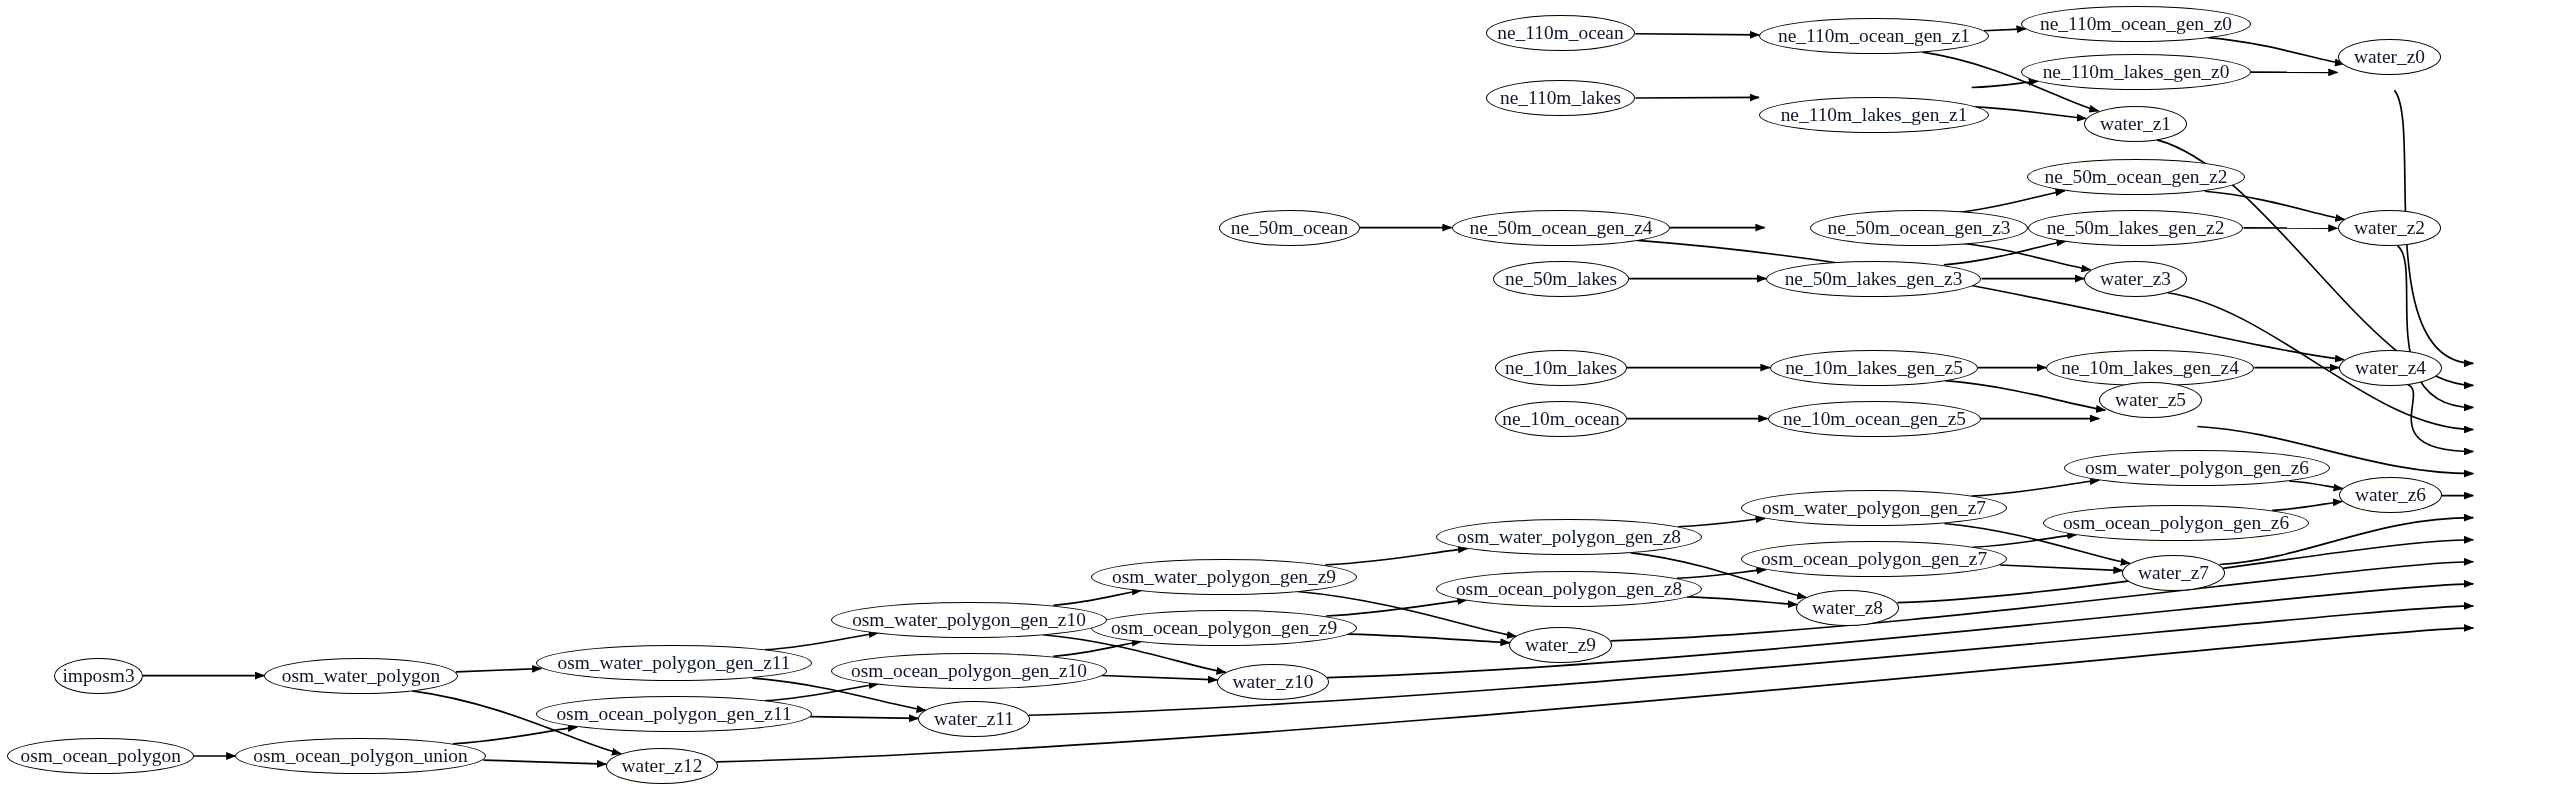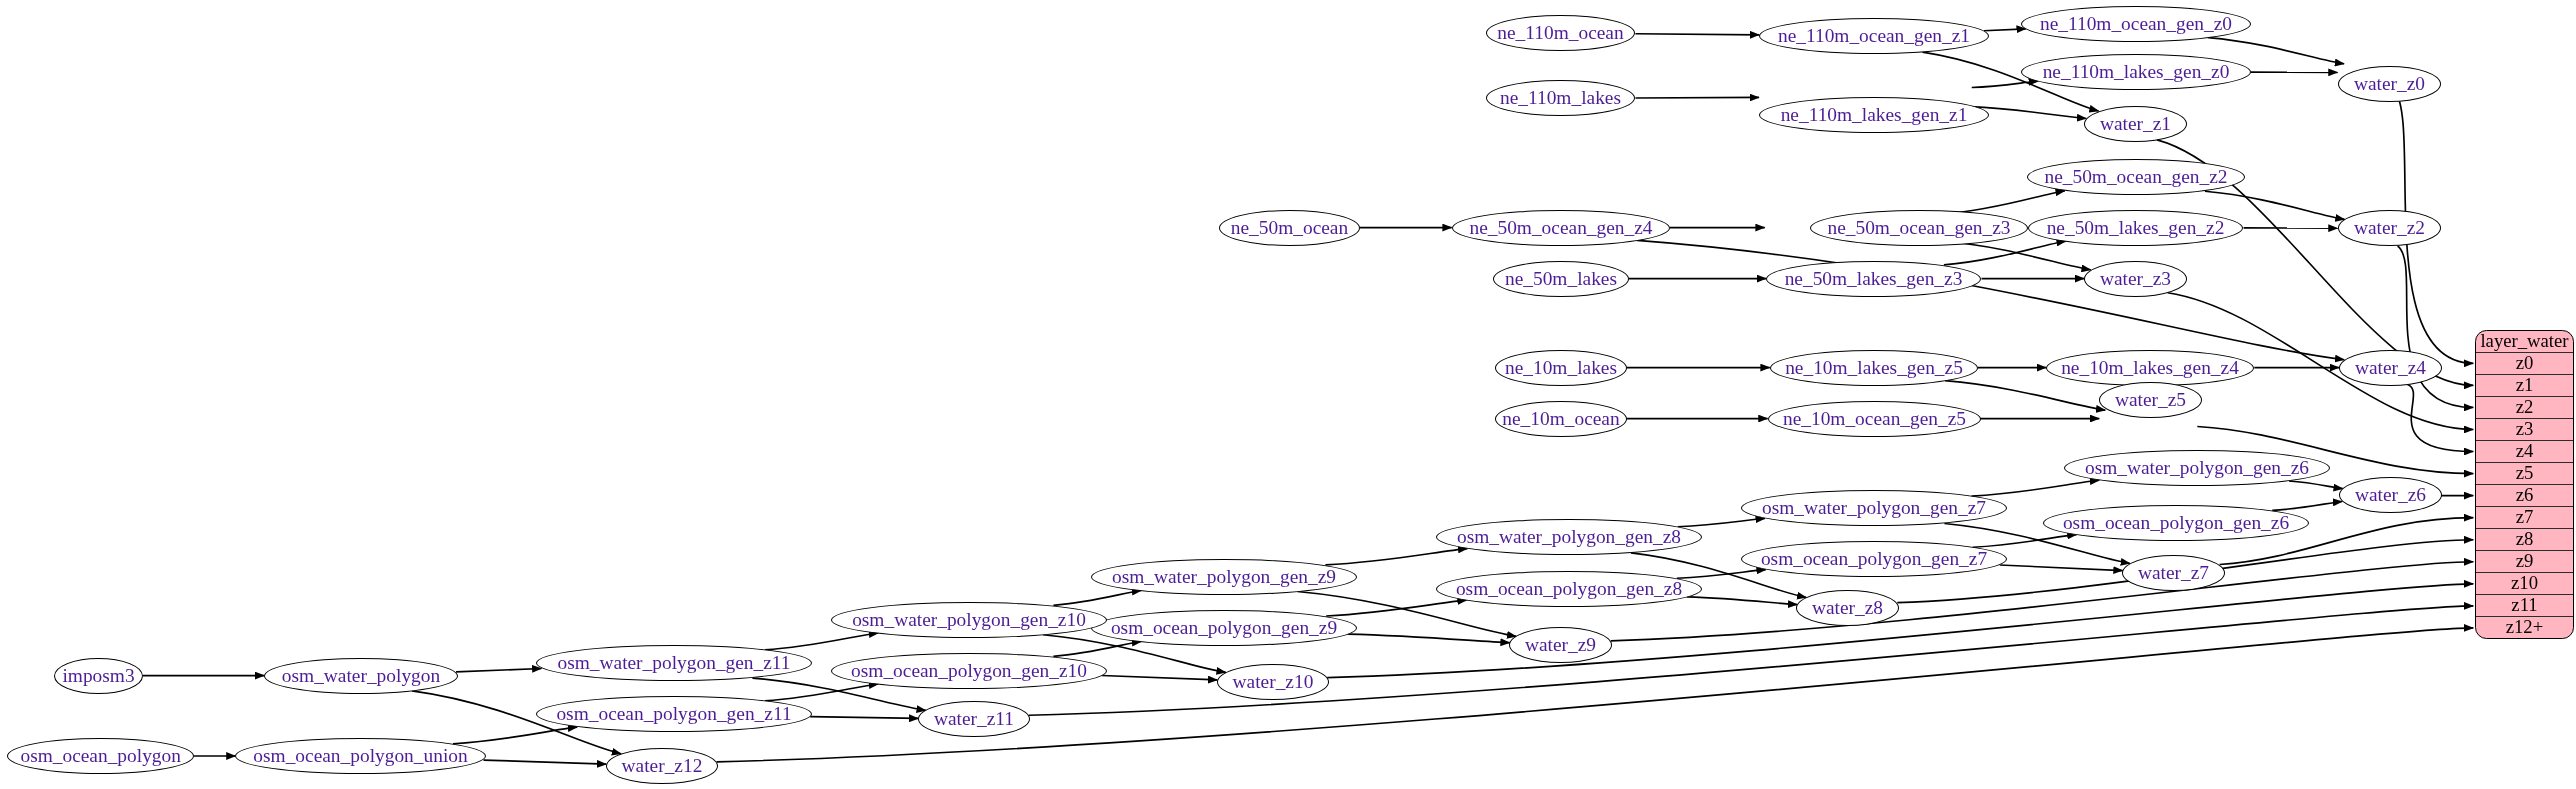--- a/index.html
+++ b/index.html
@@ -1,21 +1,21 @@
 <!DOCTYPE html>
 <html style="font-size:11.5px"><head>
 <meta charset="utf-8">
 <style>
   html,body{margin:0;padding:0;background:#ffffff;}
   #canvas{position:relative;width:2576px;height:789px;background:#ffffff;overflow:hidden;
           font-family:"Liberation Serif","DejaVu Serif",serif;}
   #edges{position:absolute;left:0;top:0;width:2576px;height:789px;}
   .node{position:absolute;box-sizing:border-box;border:1.7px solid #000;border-radius:50%;
         background:#fff;display:flex;align-items:center;justify-content:center;
-        font-size:19.4px;color:#4c1d95;white-space:nowrap;z-index:2;}
+        font-size:19.4px;color:#0f172a;white-space:nowrap;z-index:2;}
   #layer-table{position:absolute;box-sizing:border-box;border:1.7px solid #000;border-radius:11.5px;
         display:flex;flex-direction:column;z-index:2;overflow:hidden;}
   .trow{flex:1;display:flex;align-items:center;justify-content:center;font-size:18.7px;
         color:#000;border-top:1.6px solid #2b2b2b;line-height:1;}
   .trow:first-child{border-top:none;}
 </style>
 </head>
 <body>
 
 <div id="canvas">
@@ -91,21 +91,21 @@
       <path d="M1432.9112019102222,996.2531646884469 C2137.1422812416445,977.9742134972619 3305,843.9285714285714 3445,843.9285714285714" fill="none" stroke="#000000" stroke-width="2.3" marker-end="url(#arrow)"></path>
       <path d="M997.8826781153009,1061.2145956581026 C1854.3737407749454,1038.825987036273 3305,874.6428571428571 3445,874.6428571428571" fill="none" stroke="#000000" stroke-width="2.3" marker-end="url(#arrow)"></path>
     </svg>
   <div id="nodes">
       <div class="node" style="left: 1486px; top: 15px; width: 149px; height: 36px;">ne_110m_ocean</div>
       <div class="node" style="left: 1759px; top: 18px; width: 230px; height: 36px;">ne_110m_ocean_gen_z1</div>
       <div class="node" style="left: 2021px; top: 5.7px; width: 230px; height: 36px;">ne_110m_ocean_gen_z0</div>
       <div class="node" style="left: 1486px; top: 80px; width: 149px; height: 36px;">ne_110m_lakes</div>
       <div class="node" style="left: 1759px; top: 97px; width: 230px; height: 36px;">ne_110m_lakes_gen_z1</div>
       <div class="node" style="left: 2021px; top: 54px; width: 230px; height: 36px;">ne_110m_lakes_gen_z0</div>
-      <div class="node" style="left: 2338px; top: 66px; width: 103px; height: 36px;">water_z0</div>
+      <div class="node" style="left: 2338px; top: 39px; width: 103px; height: 36px;">water_z0</div>
       <div class="node" style="left: 2084px; top: 106px; width: 103px; height: 36px;">water_z1</div>
       <div class="node" style="left: 1219px; top: 210px; width: 141px; height: 36px;">ne_50m_ocean</div>
       <div class="node" style="left: 1452px; top: 210px; width: 218px; height: 36px;">ne_50m_ocean_gen_z4</div>
       <div class="node" style="left: 1810px; top: 210px; width: 218px; height: 36px;">ne_50m_ocean_gen_z3</div>
       <div class="node" style="left: 2027px; top: 159px; width: 218px; height: 36px;">ne_50m_ocean_gen_z2</div>
       <div class="node" style="left: 1493px; top: 261px; width: 136px; height: 36px;">ne_50m_lakes</div>
       <div class="node" style="left: 1766px; top: 261px; width: 215px; height: 36px;">ne_50m_lakes_gen_z3</div>
       <div class="node" style="left: 2028px; top: 210px; width: 215px; height: 36px;">ne_50m_lakes_gen_z2</div>
       <div class="node" style="left: 2338px; top: 210px; width: 103px; height: 36px;">water_z2</div>
       <div class="node" style="left: 2084px; top: 261px; width: 103px; height: 36px;">water_z3</div>
@@ -133,30 +133,14 @@
       <div class="node" style="left: 1217px; top: 664px; width: 112px; height: 36px;">water_z10</div>
       <div class="node" style="left: 536px; top: 645px; width: 276px; height: 36px;">osm_water_polygon_gen_z11</div>
       <div class="node" style="left: 536px; top: 696px; width: 276px; height: 36px;">osm_ocean_polygon_gen_z11</div>
       <div class="node" style="left: 918px; top: 701px; width: 112px; height: 36px;">water_z11</div>
       <div class="node" style="left: 264px; top: 658px; width: 194px; height: 36px;">osm_water_polygon</div>
       <div class="node" style="left: 54px; top: 658px; width: 89px; height: 36px; text-align: center;">imposm3</div>
       <div class="node" style="left: 7.2px; top: 738px; width: 187px; height: 36px; text-align: right;">osm_ocean_polygon</div>
       <div class="node" style="left: 235px; top: 738px; width: 251px; height: 36px;">osm_ocean_polygon_union</div>
       <div class="node" style="left: 606px; top: 748px; width: 112px; height: 36px;">water_z12</div>
     </div>
-  <div id="layer-table" style="left: 2475px; top: 330px; width: 99px; height: 309px; background: rgb(255, 182, 193); border-color: rgb(0, 0, 0);">
-      <div class="trow">layer_water</div>
-      <div class="trow">z0</div>
-      <div class="trow">z1</div>
-      <div class="trow">z2</div>
-      <div class="trow">z3</div>
-      <div class="trow">z4</div>
-      <div class="trow">z5</div>
-      <div class="trow">z6</div>
-      <div class="trow">z7</div>
-      <div class="trow">z8</div>
-      <div class="trow">z9</div>
-      <div class="trow">z10</div>
-      <div class="trow">z11</div>
-      <div class="trow">z12+</div>
-    </div>
 </div>
 
 
 </body></html>

